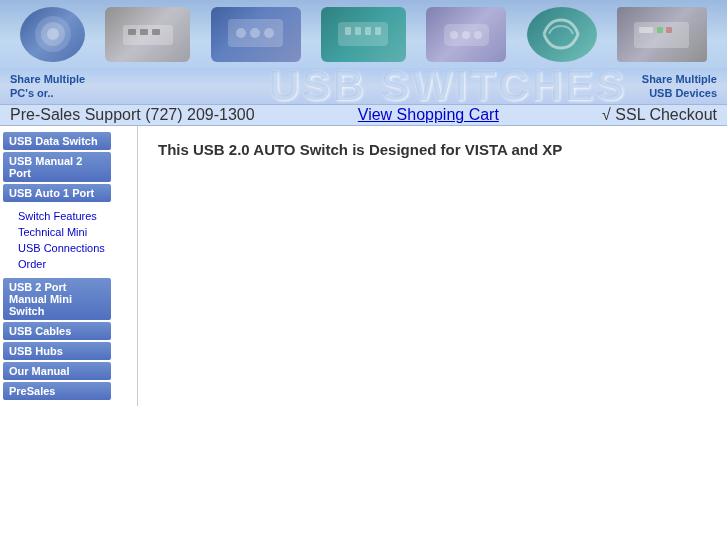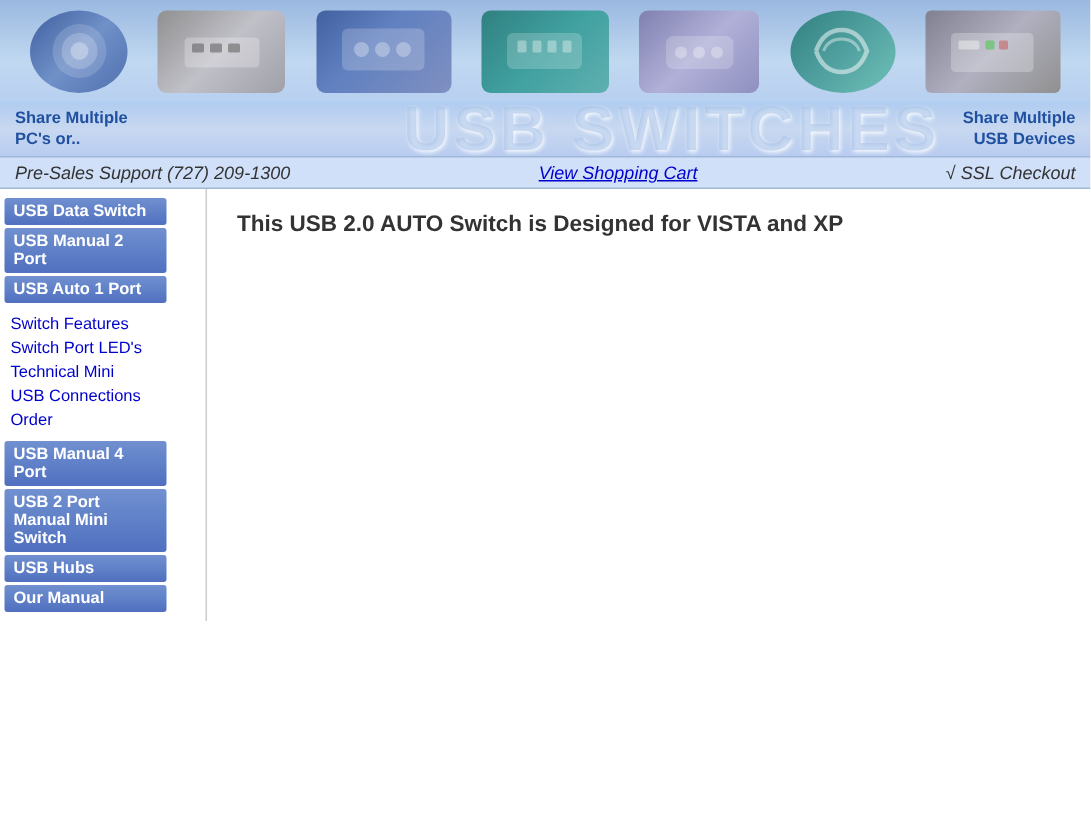--- a/index.html
+++ b/index.html
@@ -77,23 +77,22 @@
       background: #d0e0f8;
       display: flex;
       align-items: center;
       justify-content: space-between;
       padding: 3px 10px;
       border-top: 1px solid #a0b8d8;
       border-bottom: 1px solid #a0b8d8;
       height: 22px;
     }
     .nav-bar-text {
-      font-size: 12px;
+      font-size: 16px;
       color: #333;
-      font-style: italic;
     }
 
     
     .main-layout {
       display: flex;
       flex: 1;
     }
 
     
     .sidebar {
@@ -111,21 +110,21 @@
       color: #fff;
       font-size: 11px;
       font-weight: bold;
       text-align: left;
       border: none;
       border-radius: 2px;
       cursor: pointer;
     }
     .sidebar-link {
       display: block;
-      padding: 2px 7px;
+      padding: 2px 18px;
       color: #0000cc;
       font-size: 11px;
       text-decoration: none;
     }
     .sidebar-spacer { height: 4px; }
 
     
     .content-area {
       flex: 1;
       padding: 15px 20px;
@@ -221,28 +220,28 @@
 
 <div class="main-layout">
 
   <div class="sidebar">
     <div class="sidebar-spacer"></div>
     <button class="sidebar-btn">USB Data Switch</button>
     <button class="sidebar-btn">USB Manual 2 Port</button>
     <button class="sidebar-btn">USB Auto 1 Port</button>
     <div class="sidebar-spacer"></div>
     <a class="sidebar-link" href="#">Switch Features</a>
-    <a class="sidebar-link" href="#">Switch Port LED's</a>
     <a class="sidebar-link" href="#">Technical Mini</a>
     <a class="sidebar-link" href="#">USB Connections</a>
     <a class="sidebar-link" href="#">Order</a>
     <div class="sidebar-spacer"></div>
-    <button class="sidebar-btn">USB Manual 4 Port</button>
     <button class="sidebar-btn">USB 2 Port Manual Mini Switch</button>
+    <button class="sidebar-btn">USB Cables</button>
     <button class="sidebar-btn">USB Hubs</button>
     <button class="sidebar-btn">Our Manual</button>
+    <button class="sidebar-btn">PreSales</button>
     <div class="sidebar-spacer"></div>
   </div>
 
   <div class="content-area">
     <div class="content-title">This USB 2.0 AUTO Switch is Designed for VISTA and XP</div>
   </div>
 </div>
 
 </body></html>

